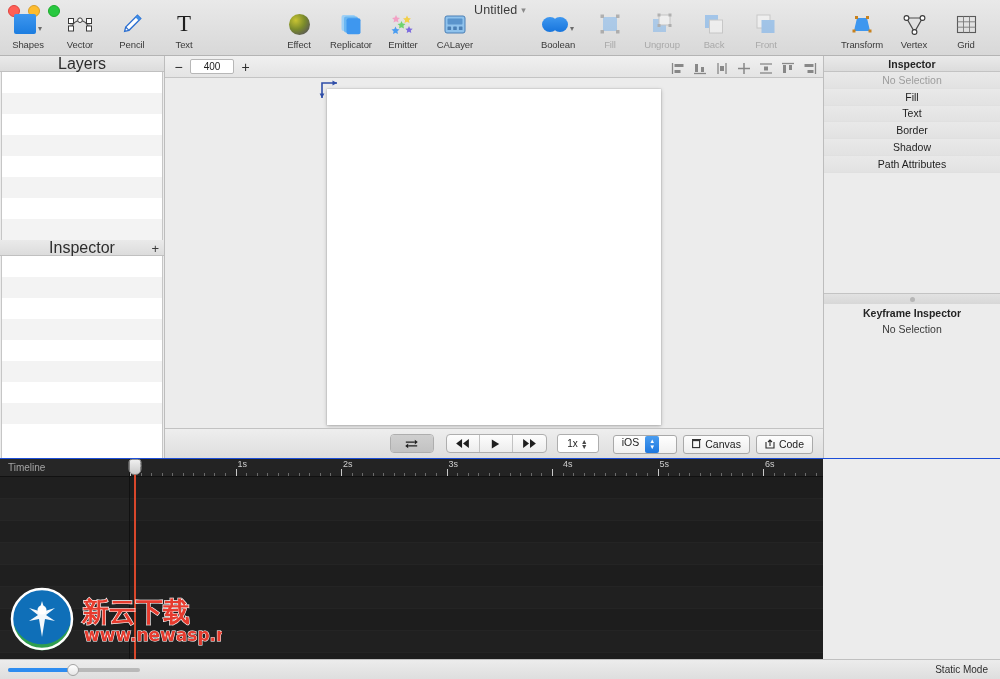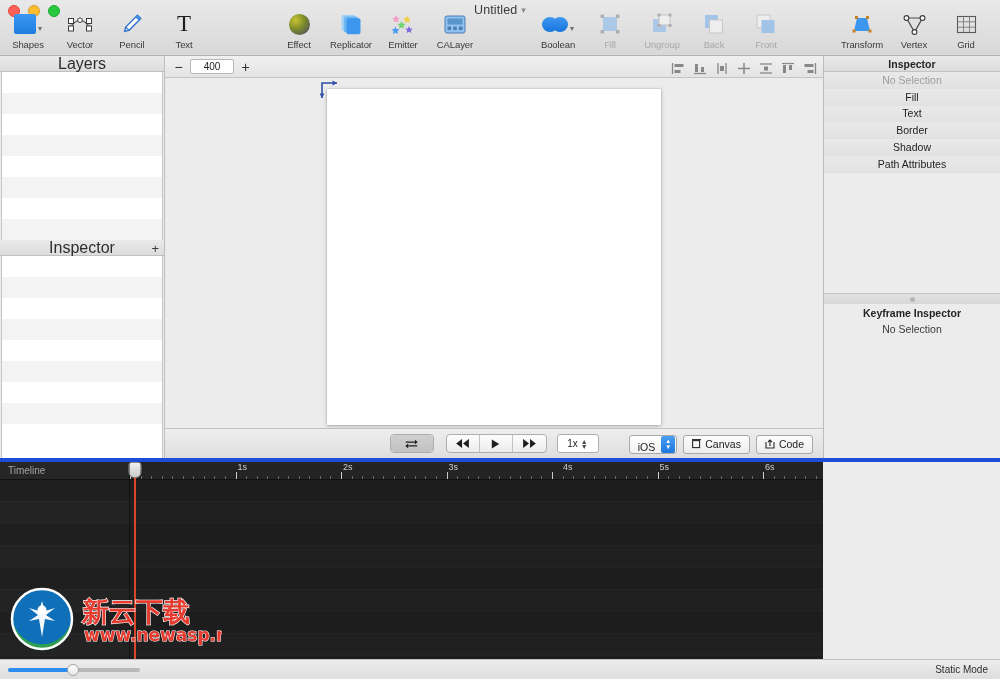--- a/index.html
+++ b/index.html
@@ -200,25 +200,25 @@
     border: 1px solid #aeaeae; border-radius: 3px;
     display: flex; align-items: center; justify-content: center; gap: 3px;
     font-size: 10px; color: #1c1c1c;
   }
   .stepper-glyph { display:flex; flex-direction:column; line-height:5px; font-size:7px; color:#4a4a4a;}
   .pb-right {
     position: absolute; right: 10px; top: 0; height: 30px;
     display: flex; align-items: center; gap: 6px;
   }
   .popup {
-    height: 19px; display: flex; align-items: flex-end;
+    height: 19px; display: flex; align-items: flex-start;
     background: linear-gradient(#ffffff,#f0f0f0);
     border: 1px solid #a9a9a9; border-radius: 3px;
     font-size: 10.5px; color: #1b1b1b;
-    padding-left: 8px; padding-right: 0; gap: 6px;
+    padding-left: 8px; padding-right: 16px; gap: 6px;
   }
   .popup .arrows {
     width: 14px; height: 17px; margin: 0 1px 0 0;
     background: linear-gradient(#4a9df0,#1d77df);
     border-radius: 2px;
     display: flex; flex-direction: column; align-items: center; justify-content: center;
     color: #fff; font-size: 6px; line-height: 6px;
   }
   .pbtn {
     height: 19px; display: flex; align-items: center; gap: 4px;
@@ -273,21 +273,21 @@
     font-size: 10.5px; color: #3a3a3a; background: #ececec;
   }
   .kf-fill { flex: 1 1 auto; background: #ececec; }
 
   
   .timeline {
     flex: 0 0 201px; height: 201px;
     background: #1d1d1d;
     display: flex; flex-direction: column;
     position: relative;
-    border-top: 4px solid #1d4ed8;
+    border-top: 1px solid #1d4ed8;
   }
   .tl-top { display: flex; height: 18px; flex: 0 0 18px; position: relative; }
   .tl-label {
     width: 130px; flex: 0 0 130px;
     background: #262626;
     color: #a4a4a4; font-size: 10px;
     display: flex; align-items: center; padding-left: 8px;
     border-right: 1px solid #111;
     border-bottom: 1px solid #111;
   }

